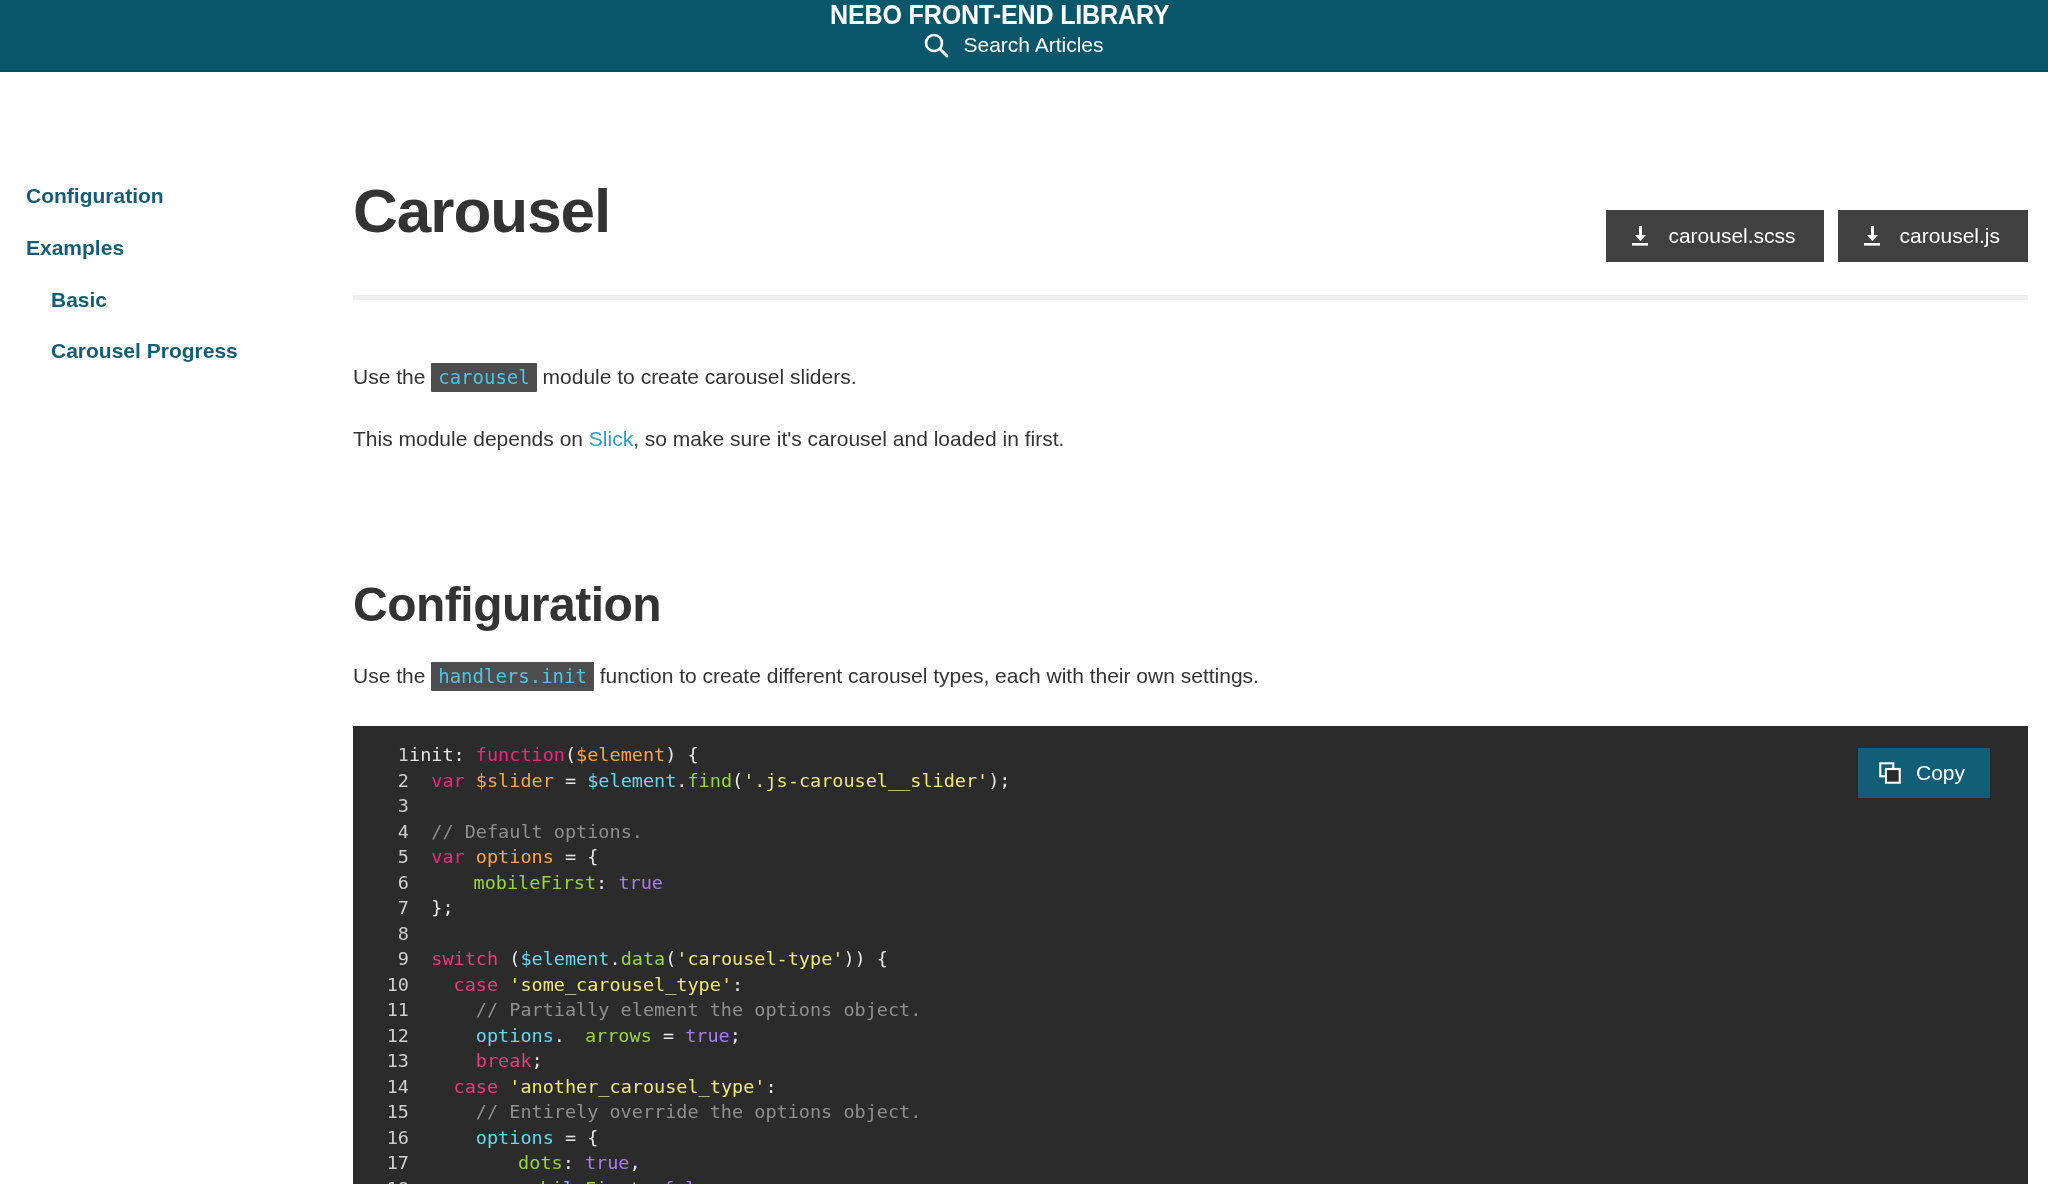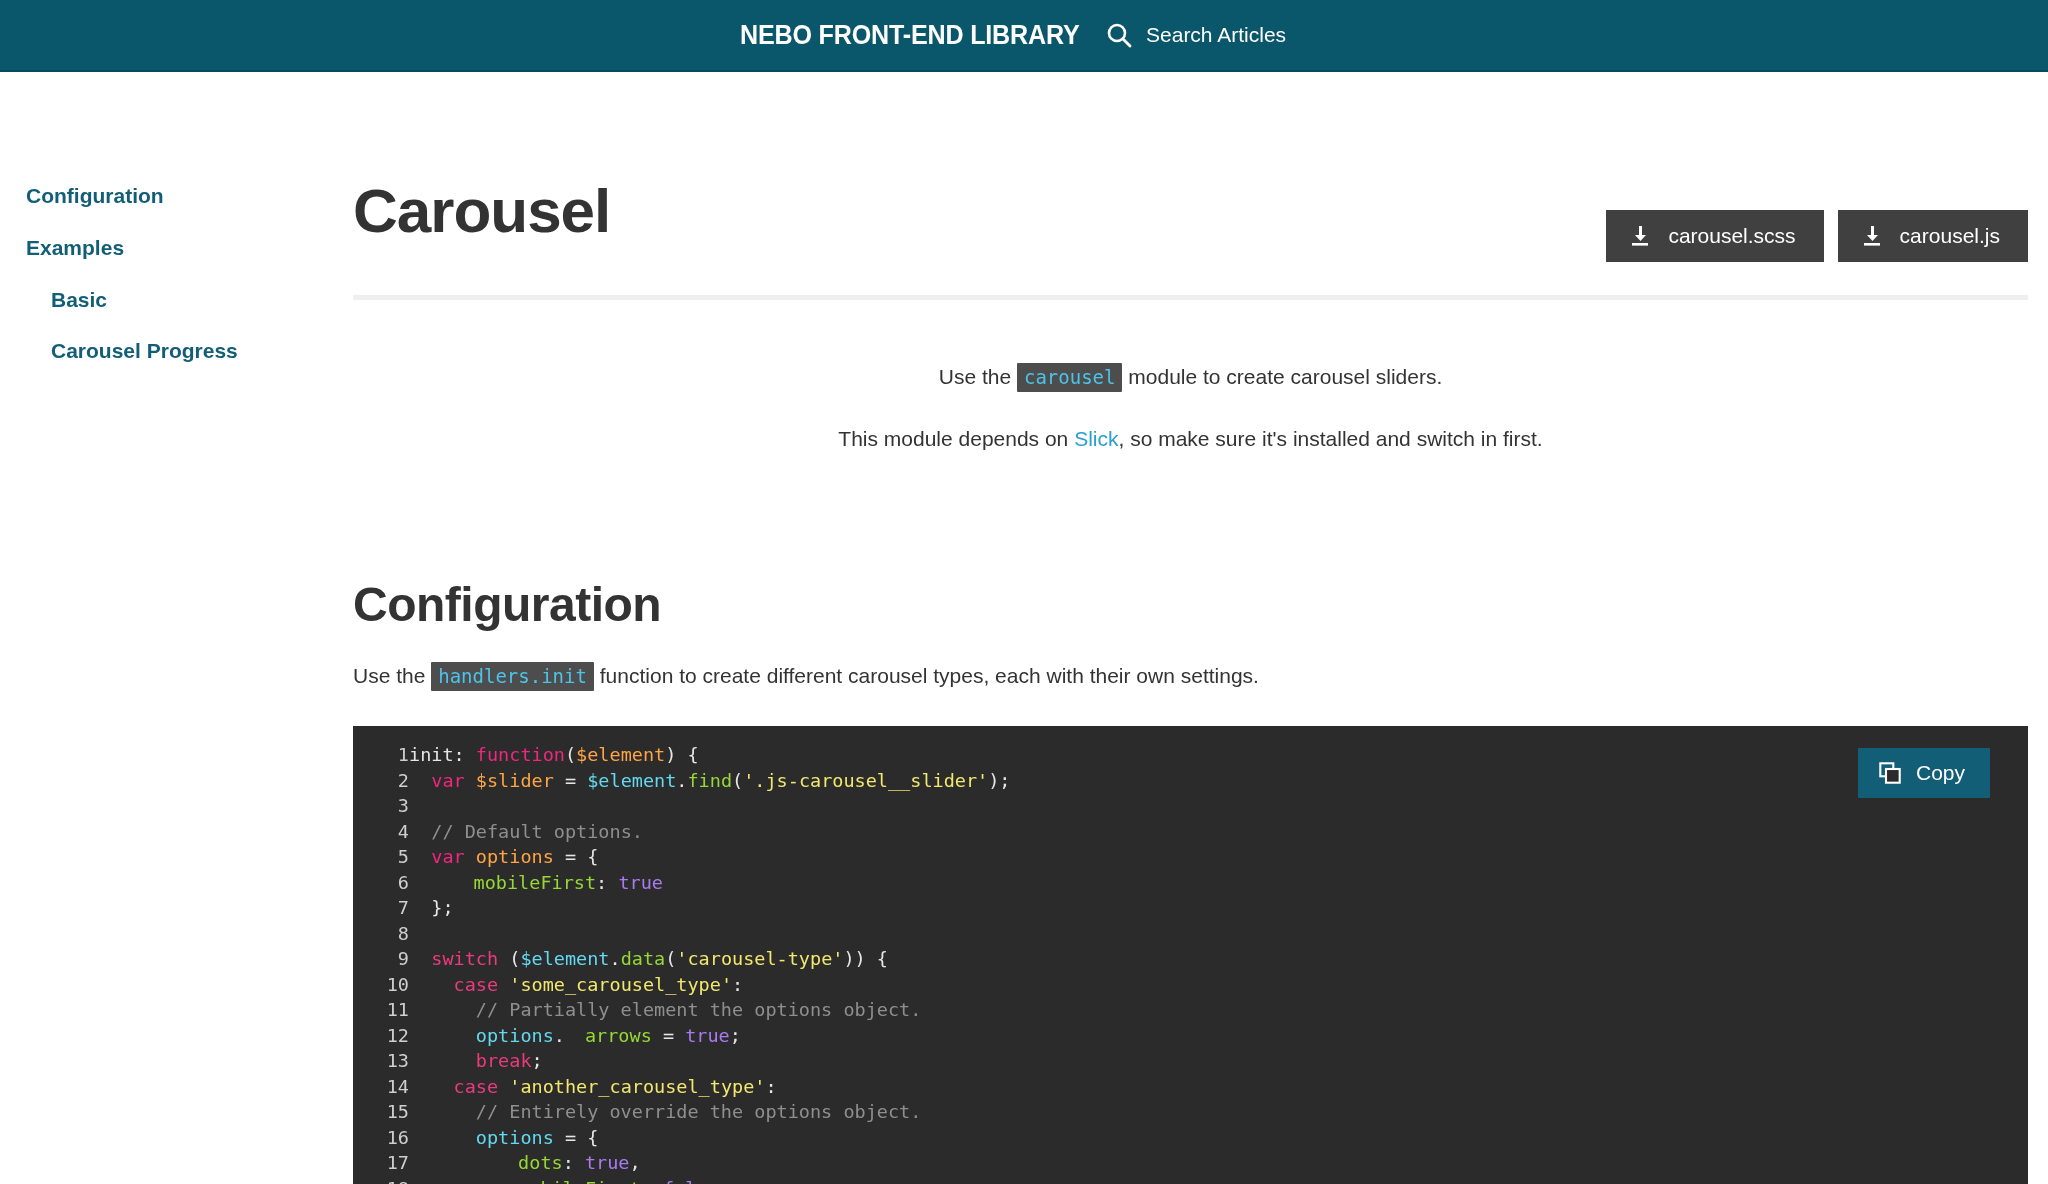--- a/index.html
+++ b/index.html
@@ -14,22 +14,23 @@
   }
 
   
   .site-header {
     width: 100%;
     height: 72px;
     background: #0a566a;
     border-bottom: 2px solid #084a5c;
     display: flex;
     align-items: center;
-    justify-content: center;
+    justify-content: flex-start;
     padding: 0 34px 0 12px;
+    flex-direction: column;
   }
   .brand {
     color: #ffffff;
     font-size: 27px;
     font-weight: bold;
     letter-spacing: -0.2px;
     transform: scaleX(0.93);
     transform-origin: left center;
     white-space: nowrap;
   }
@@ -101,21 +102,21 @@
   }
   .dl-icon svg { display: block; }
 
   .title-divider {
     height: 5px;
     background: #efefef;
     margin: 33px 0 0 0;
   }
 
   
-  .intro { padding-top: 62px; text-align: center; }
+  .intro { padding-top: 62px; }
   p.body-text {
     font-size: 21px;
     color: #333333;
     margin: 0 0 32px 0;
     line-height: 1.45;
   }
   code.inline {
     font-family: "DejaVu Sans Mono", monospace;
     background: #4d4d4d;
     color: #4ec3e9;
@@ -235,21 +236,21 @@
           <span>carousel.js</span>
         </div>
       </div>
     </div>
 
     <div class="title-divider"></div>
 
     <div class="intro">
       <p class="body-text"><span>Use the </span><code class="inline">carousel</code><span> module to create carousel sliders.</span></p>
 
-      <p class="body-text"><span>This module depends on </span><a class="link">Slick</a><span>, so make sure it's installed and switch in first.</span></p>
+      <p class="body-text"><span>This module depends on </span><a class="link">Slick</a><span>, so make sure it's carousel and loaded in first.</span></p>
     </div>
 
     <h2 class="section-title">Configuration</h2>
 
     <p class="body-text"><span>Use the </span><code class="inline">handlers.init</code><span> function to create different carousel types, each with their own settings.</span></p>
 
     <div class="code-wrap">
       <div class="copy-btn">
         <span class="copy-icon">
           <svg width="22" height="22" viewBox="0 0 22 22">

